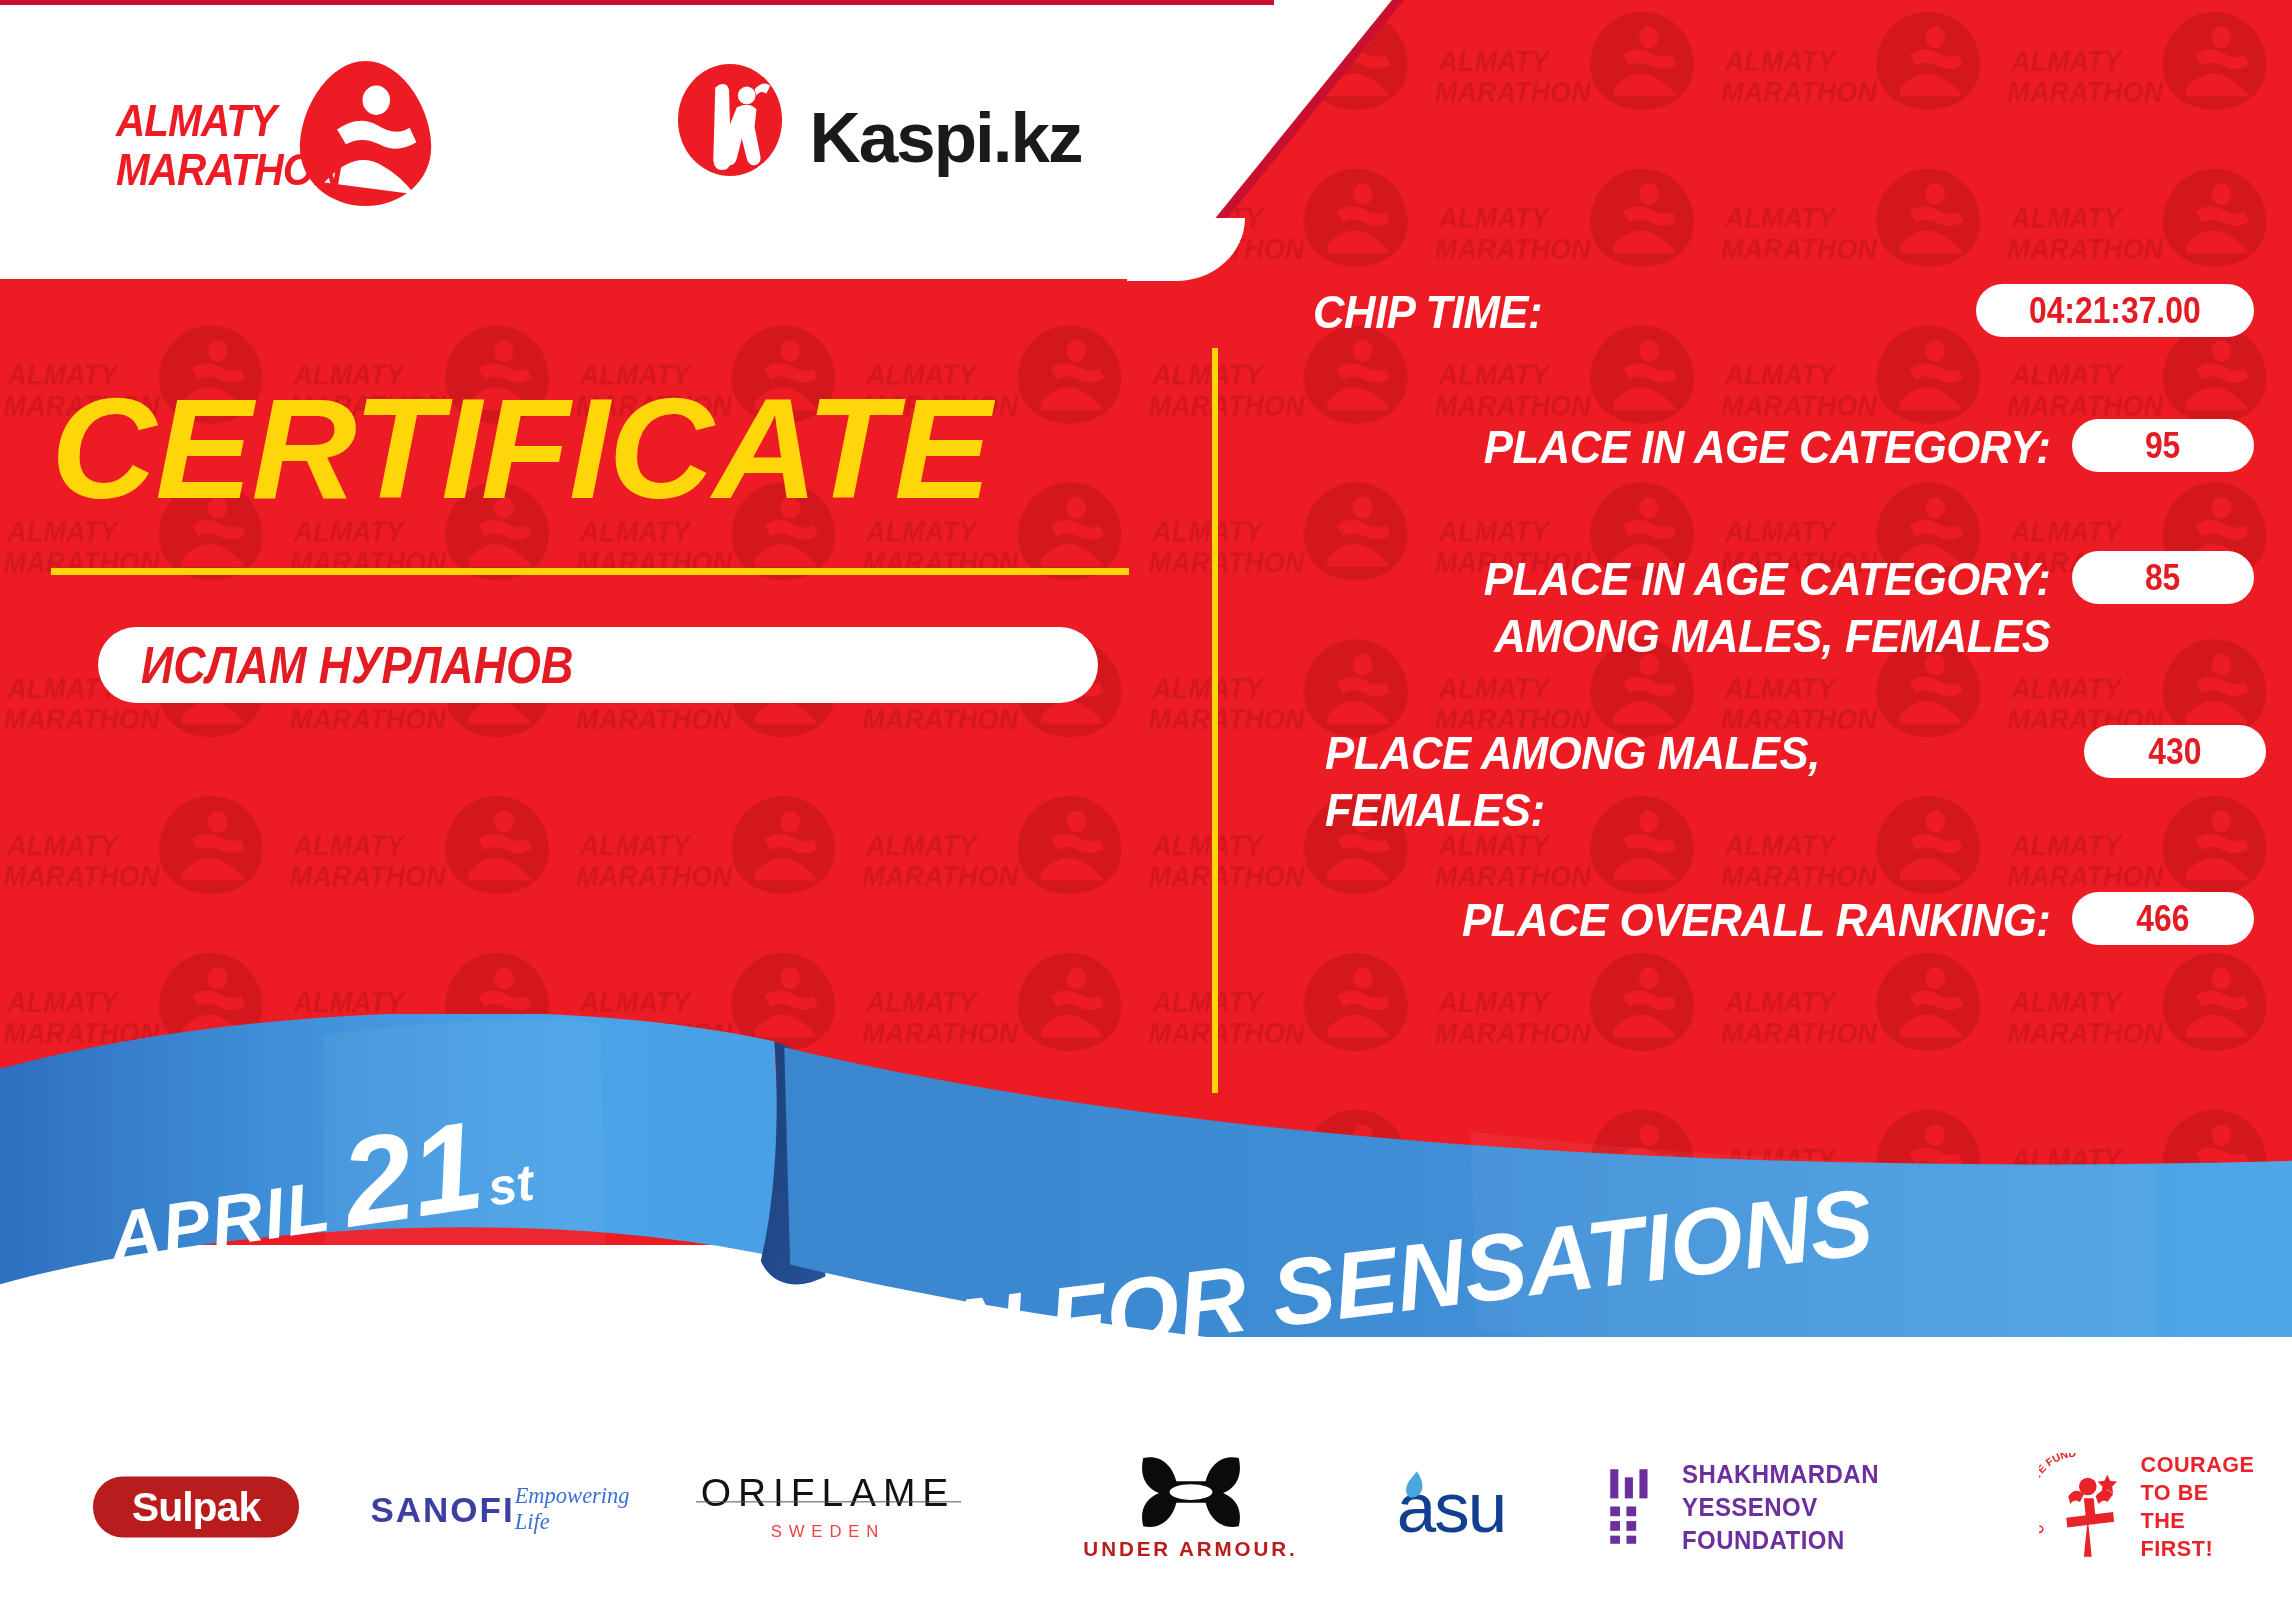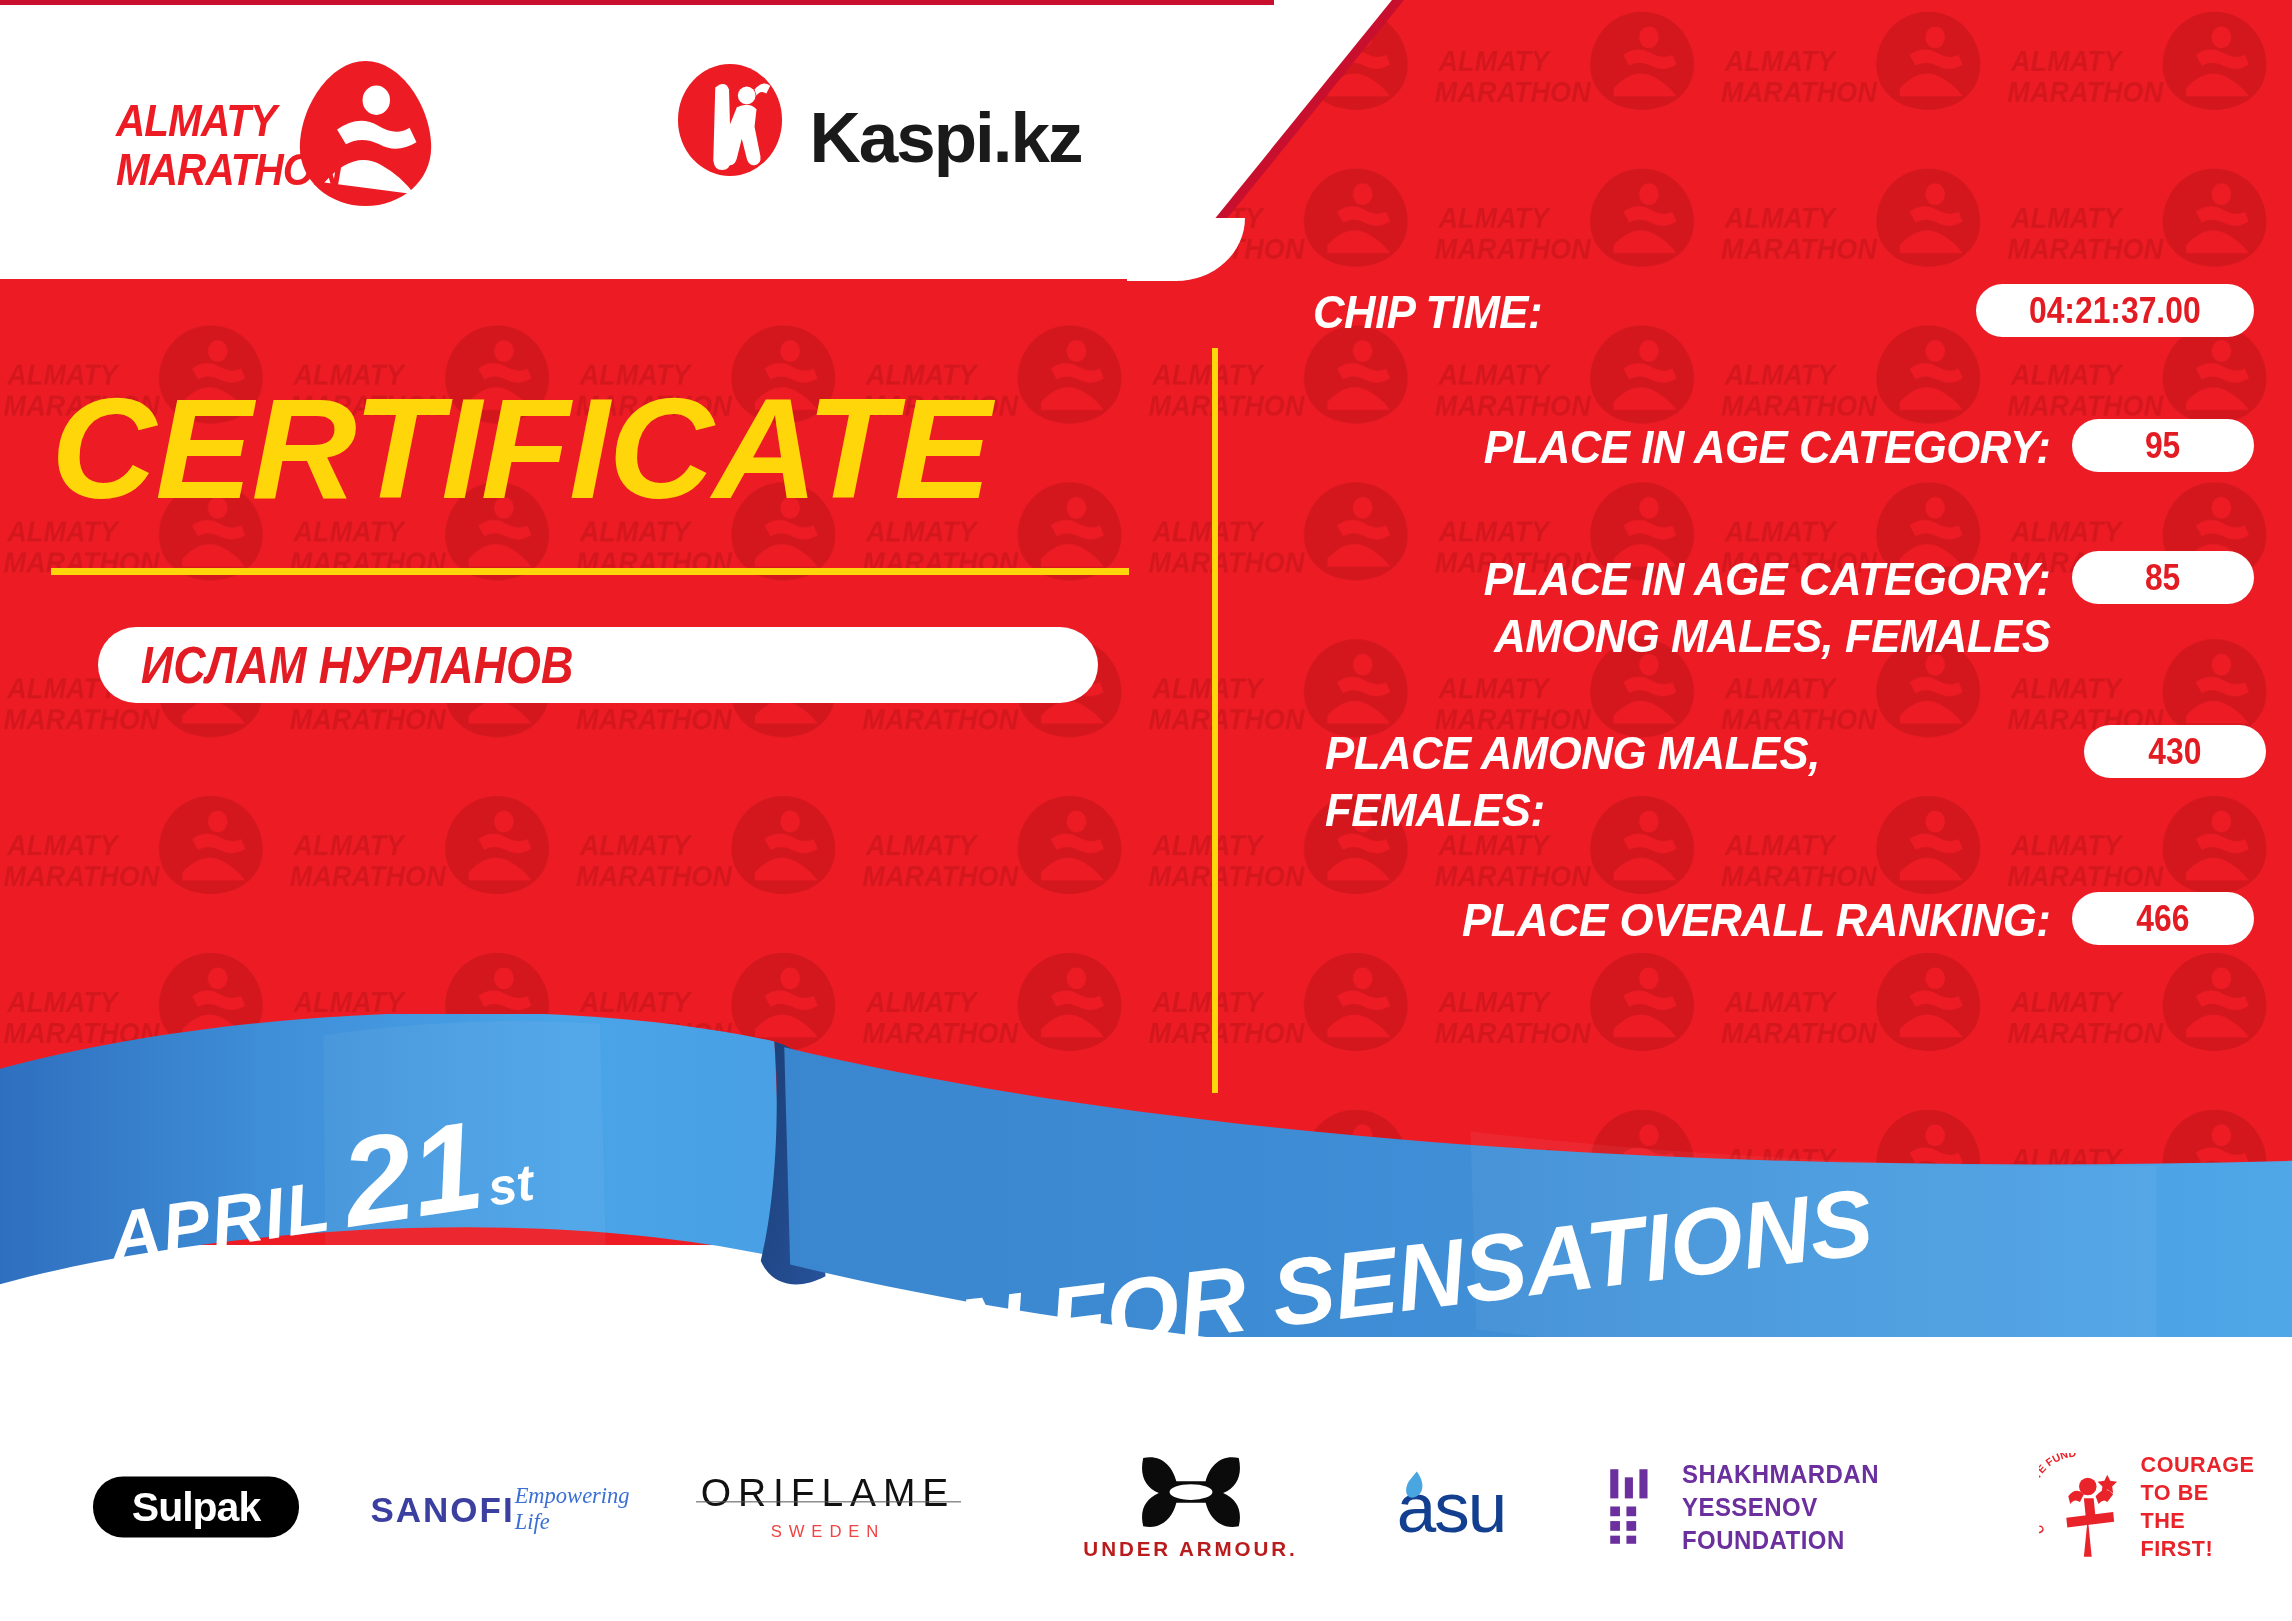--- a/index.html
+++ b/index.html
@@ -343,21 +343,21 @@
     top: 50%;
     transform: translateY(-50%);
     display: flex;
     align-items: center;
     justify-content: center;
   }
 
   .sulpak {
     left: 93px;
     width: 206px; height: 61px;
-    background: #000000;
+    background: #b91c1c;
     border-radius: 30px;
     color: #ffffff;
     font-size: 41px;
     font-weight: 900;
     letter-spacing: -1px;
     font-family: "Liberation Sans", sans-serif;
   }
 
   .sanofi { left: 392px; width: 216px; }
   .sanofi-name {

